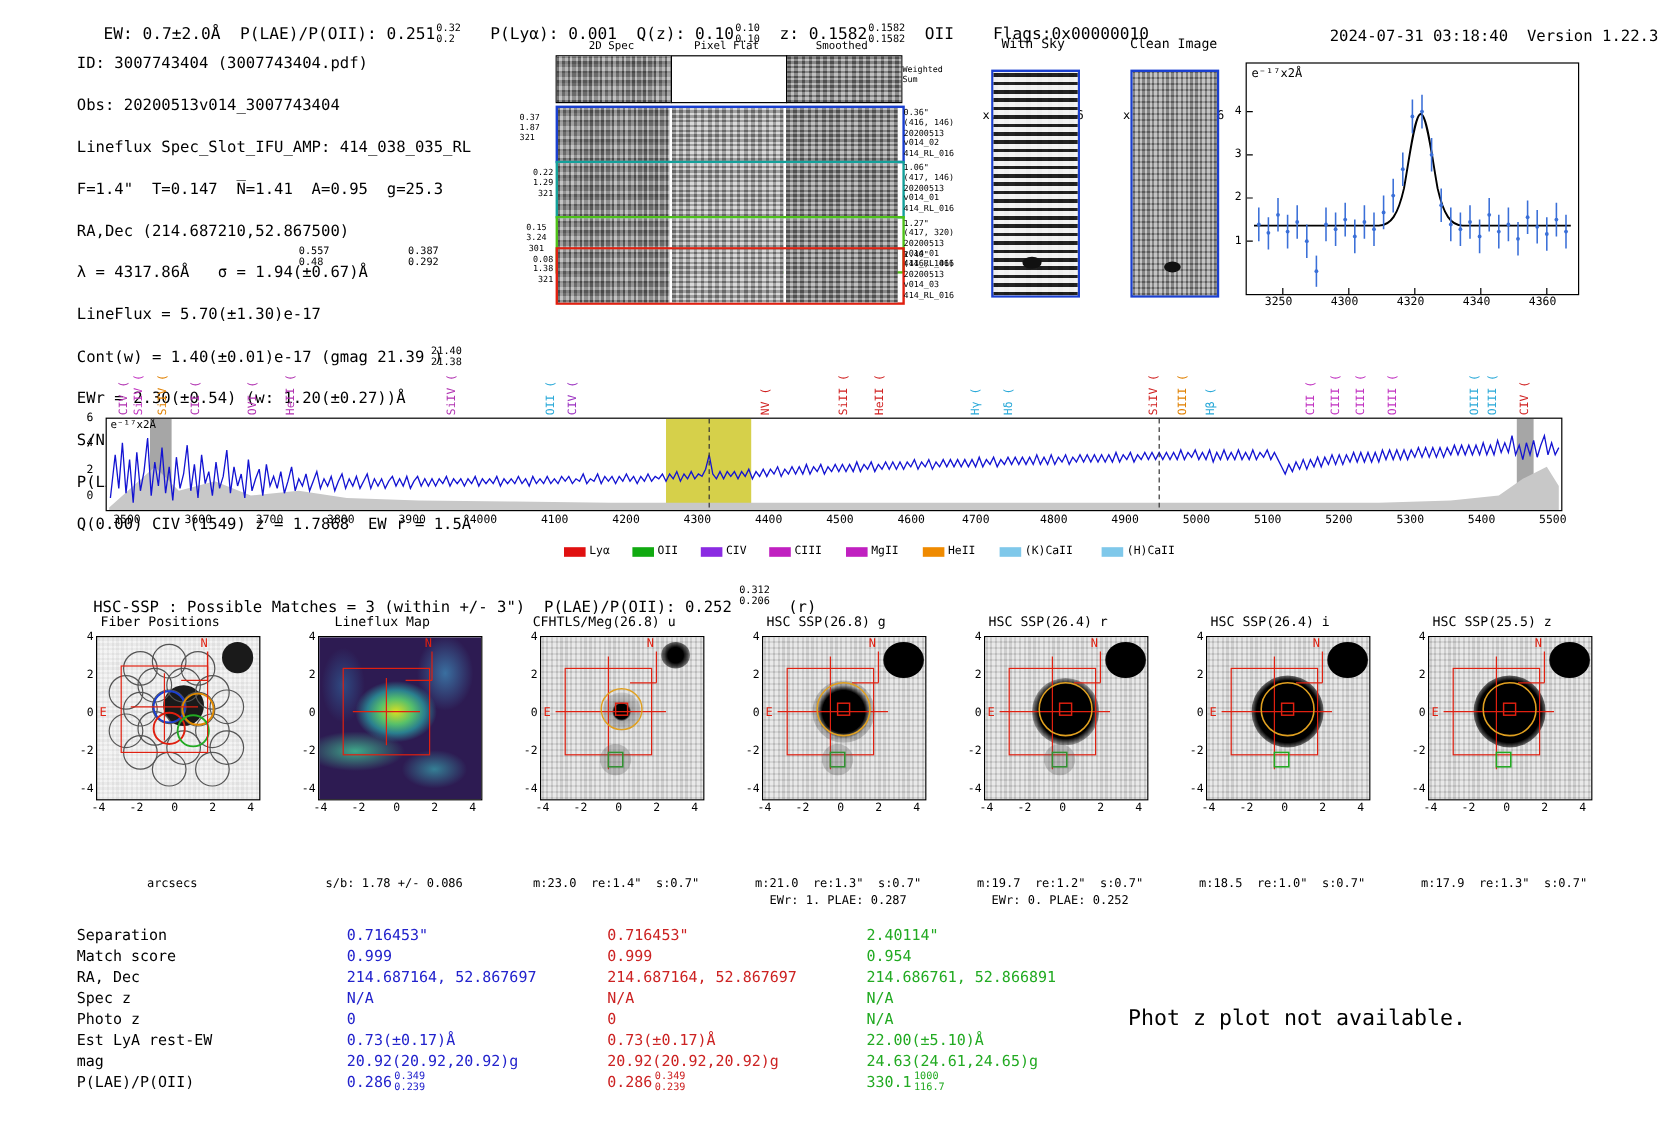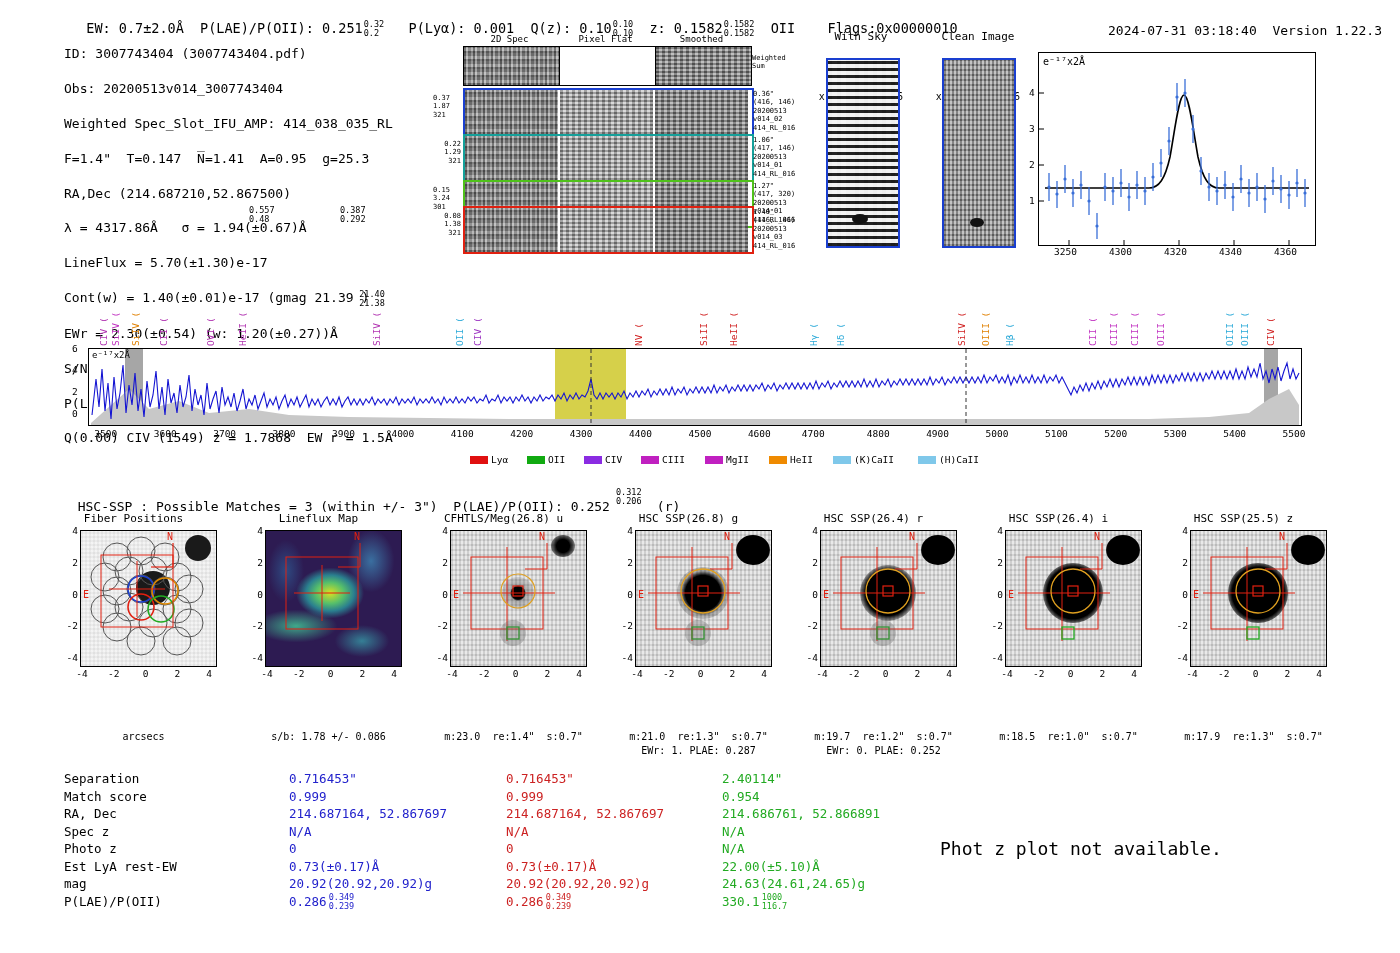--- a/index.html
+++ b/index.html
@@ -49,21 +49,21 @@
 <div class="abs mono" id="topline">
   <span>EW: 0.7±2.0Å</span><span>  </span><span>P(LAE)/P(OII): 0.251</span><span class="frac"><span>0.32</span><br><span>0.2</span></span><span>   </span><span>P(Lyα): 0.001</span><span>  </span><span>Q(z): 0.10</span><span class="frac"><span>0.10</span><br><span>0.10</span></span><span>  </span><span>z: 0.1582</span><span class="frac"><span>0.1582</span><br><span>0.1582</span></span><span>  </span><span>OII</span><span>    </span><span>Flags:0x00000010</span>
 </div>
 <div class="abs mono" id="topright">
   <span>2024-07-31 03:18:40</span><span>  </span><span>Version 1.22.3</span>
 </div>
 
 <div class="abs mono" id="infoblock">
 <div>ID: 3007743404 (3007743404.pdf)</div>
 <div>Obs: 20200513v014_3007743404</div>
-<div>Weighted Spec_Slot_IFU_AMP: 414_038_035_RL</div>
+<div>Lineflux Spec_Slot_IFU_AMP: 414_038_035_RL</div>
 <div>F=1.4"  T=0.147  N̅=1.41  A=0.95  g=25.3</div>
 <div>RA,Dec (214.687210,52.867500)</div>
 <div>λ = 4317.86Å   σ = 1.94(±0.67)Å</div>
 <div>LineFlux = 5.70(±1.30)e-17</div>
 <div><span>Cont(w) = 1.40(±0.01)e-17 (gmag 21.39 )</span><span class="frac" style="margin-left:-10px"><span>21.40</span><br><span>21.38</span></span></div>
 <div>EWr = 2.30(±0.54) (w: 1.20(±0.27))Å</div>
 <div>S/N = 4.9(±0.4)  χ² = 1.0(±0.2)</div>
 <div><span>P(LAE)/P(OII): 0.725     (w: 0.33 )</span></div>
 <div>Q(0.00) CIV (1549) z = 1.7868  EW r = 1.5Å</div>
 </div>
@@ -123,21 +123,21 @@
 v014_01
 414_RL_016</div>
 
 <div class="abs" style="top:180px;left:463px;width:287px;height:44px;border:2px solid #4fc11a;">
   <div class="abs tex1" style="left:0;top:0;width:93px;height:100%;"></div>
   <div class="abs tex2" style="left:95px;top:0;width:93px;height:100%;background-color:#bdbdbd;"></div>
   <div class="abs tex2" style="left:190px;top:0;width:93px;height:100%;"></div>
   <div class="abs" style="left:93px;top:0;width:2px;height:100%;background:#fff;"></div>
   <div class="abs" style="left:188px;top:0;width:2px;height:100%;background:#fff;"></div>
 </div>
-<div class="abs tiny" style="top:186px;left:433px;width:28px;text-align:left;">0.15
+<div class="abs tiny" style="top:186px;left:433px;width:28px;text-align:center;">0.15
 3.24
 301</div>
 <div class="abs tiny" style="top:182px;left:753px;width:56px;">1.27"
 (417, 320)
 20200513
 v014_01
 414_RL_016</div>
 
 <div class="abs" style="top:206px;left:463px;width:287px;height:44px;border:2px solid #e02010;">
   <div class="abs tex1" style="left:0;top:0;width:93px;height:100%;"></div>

